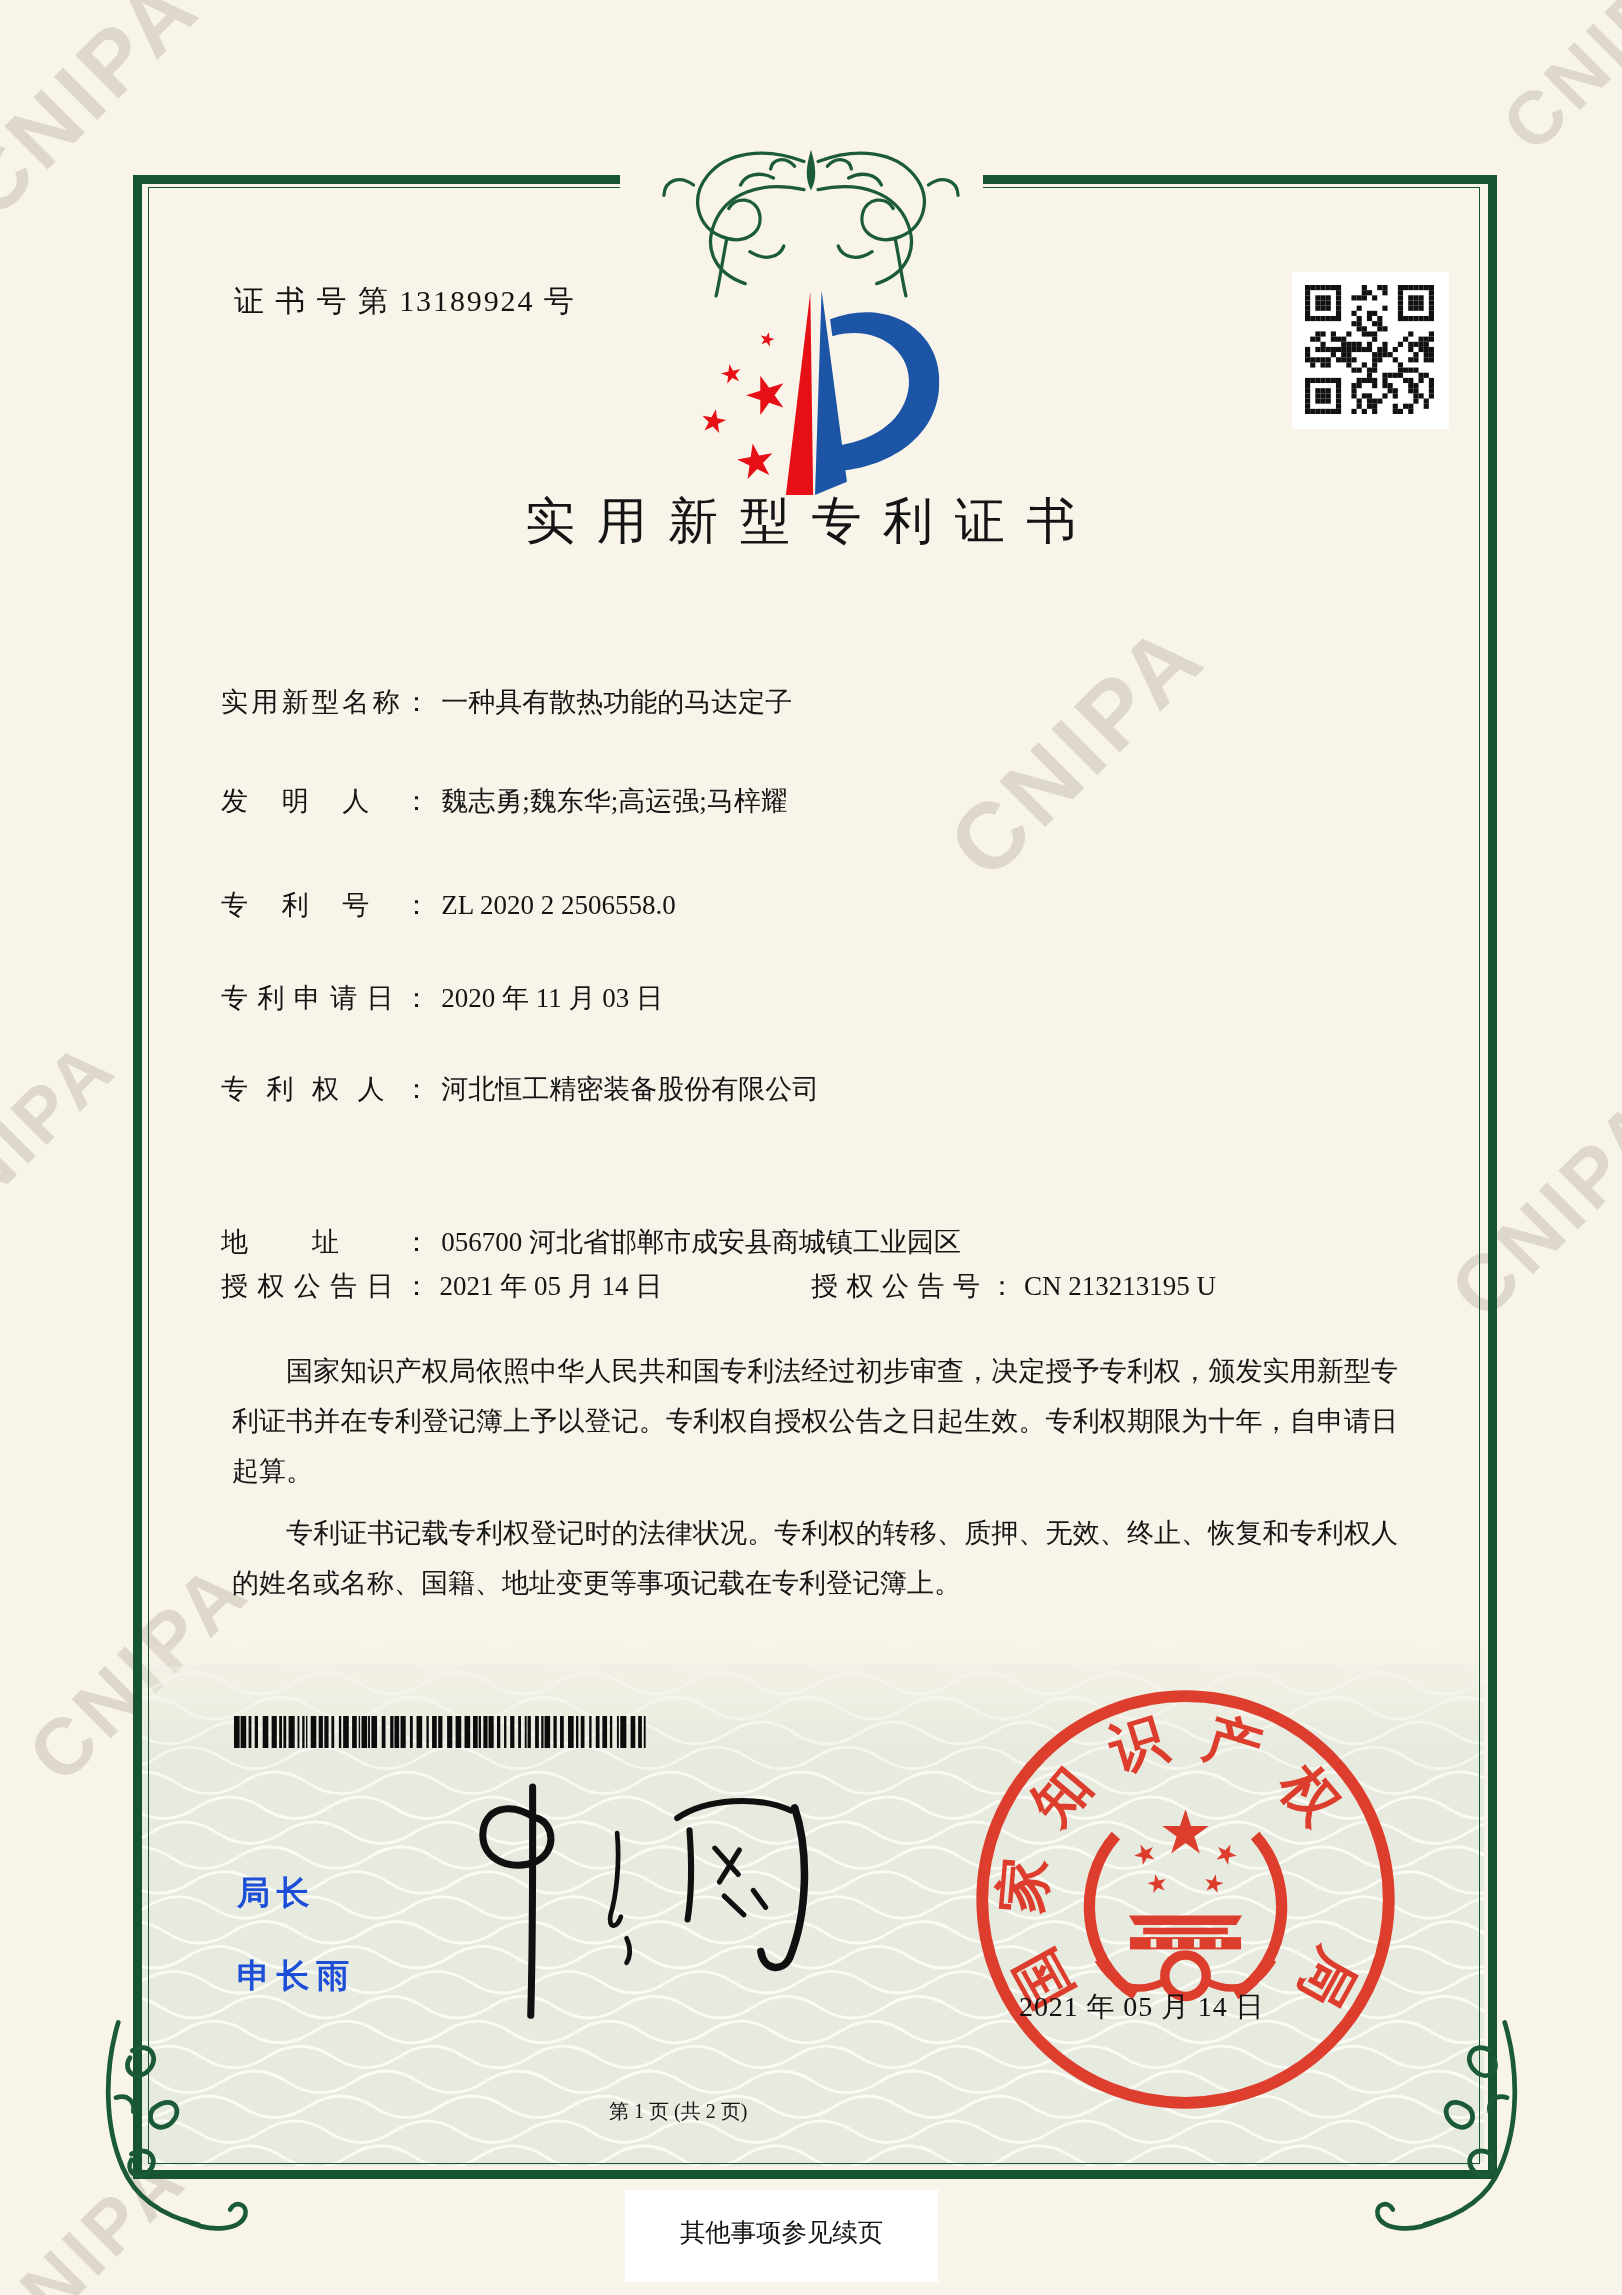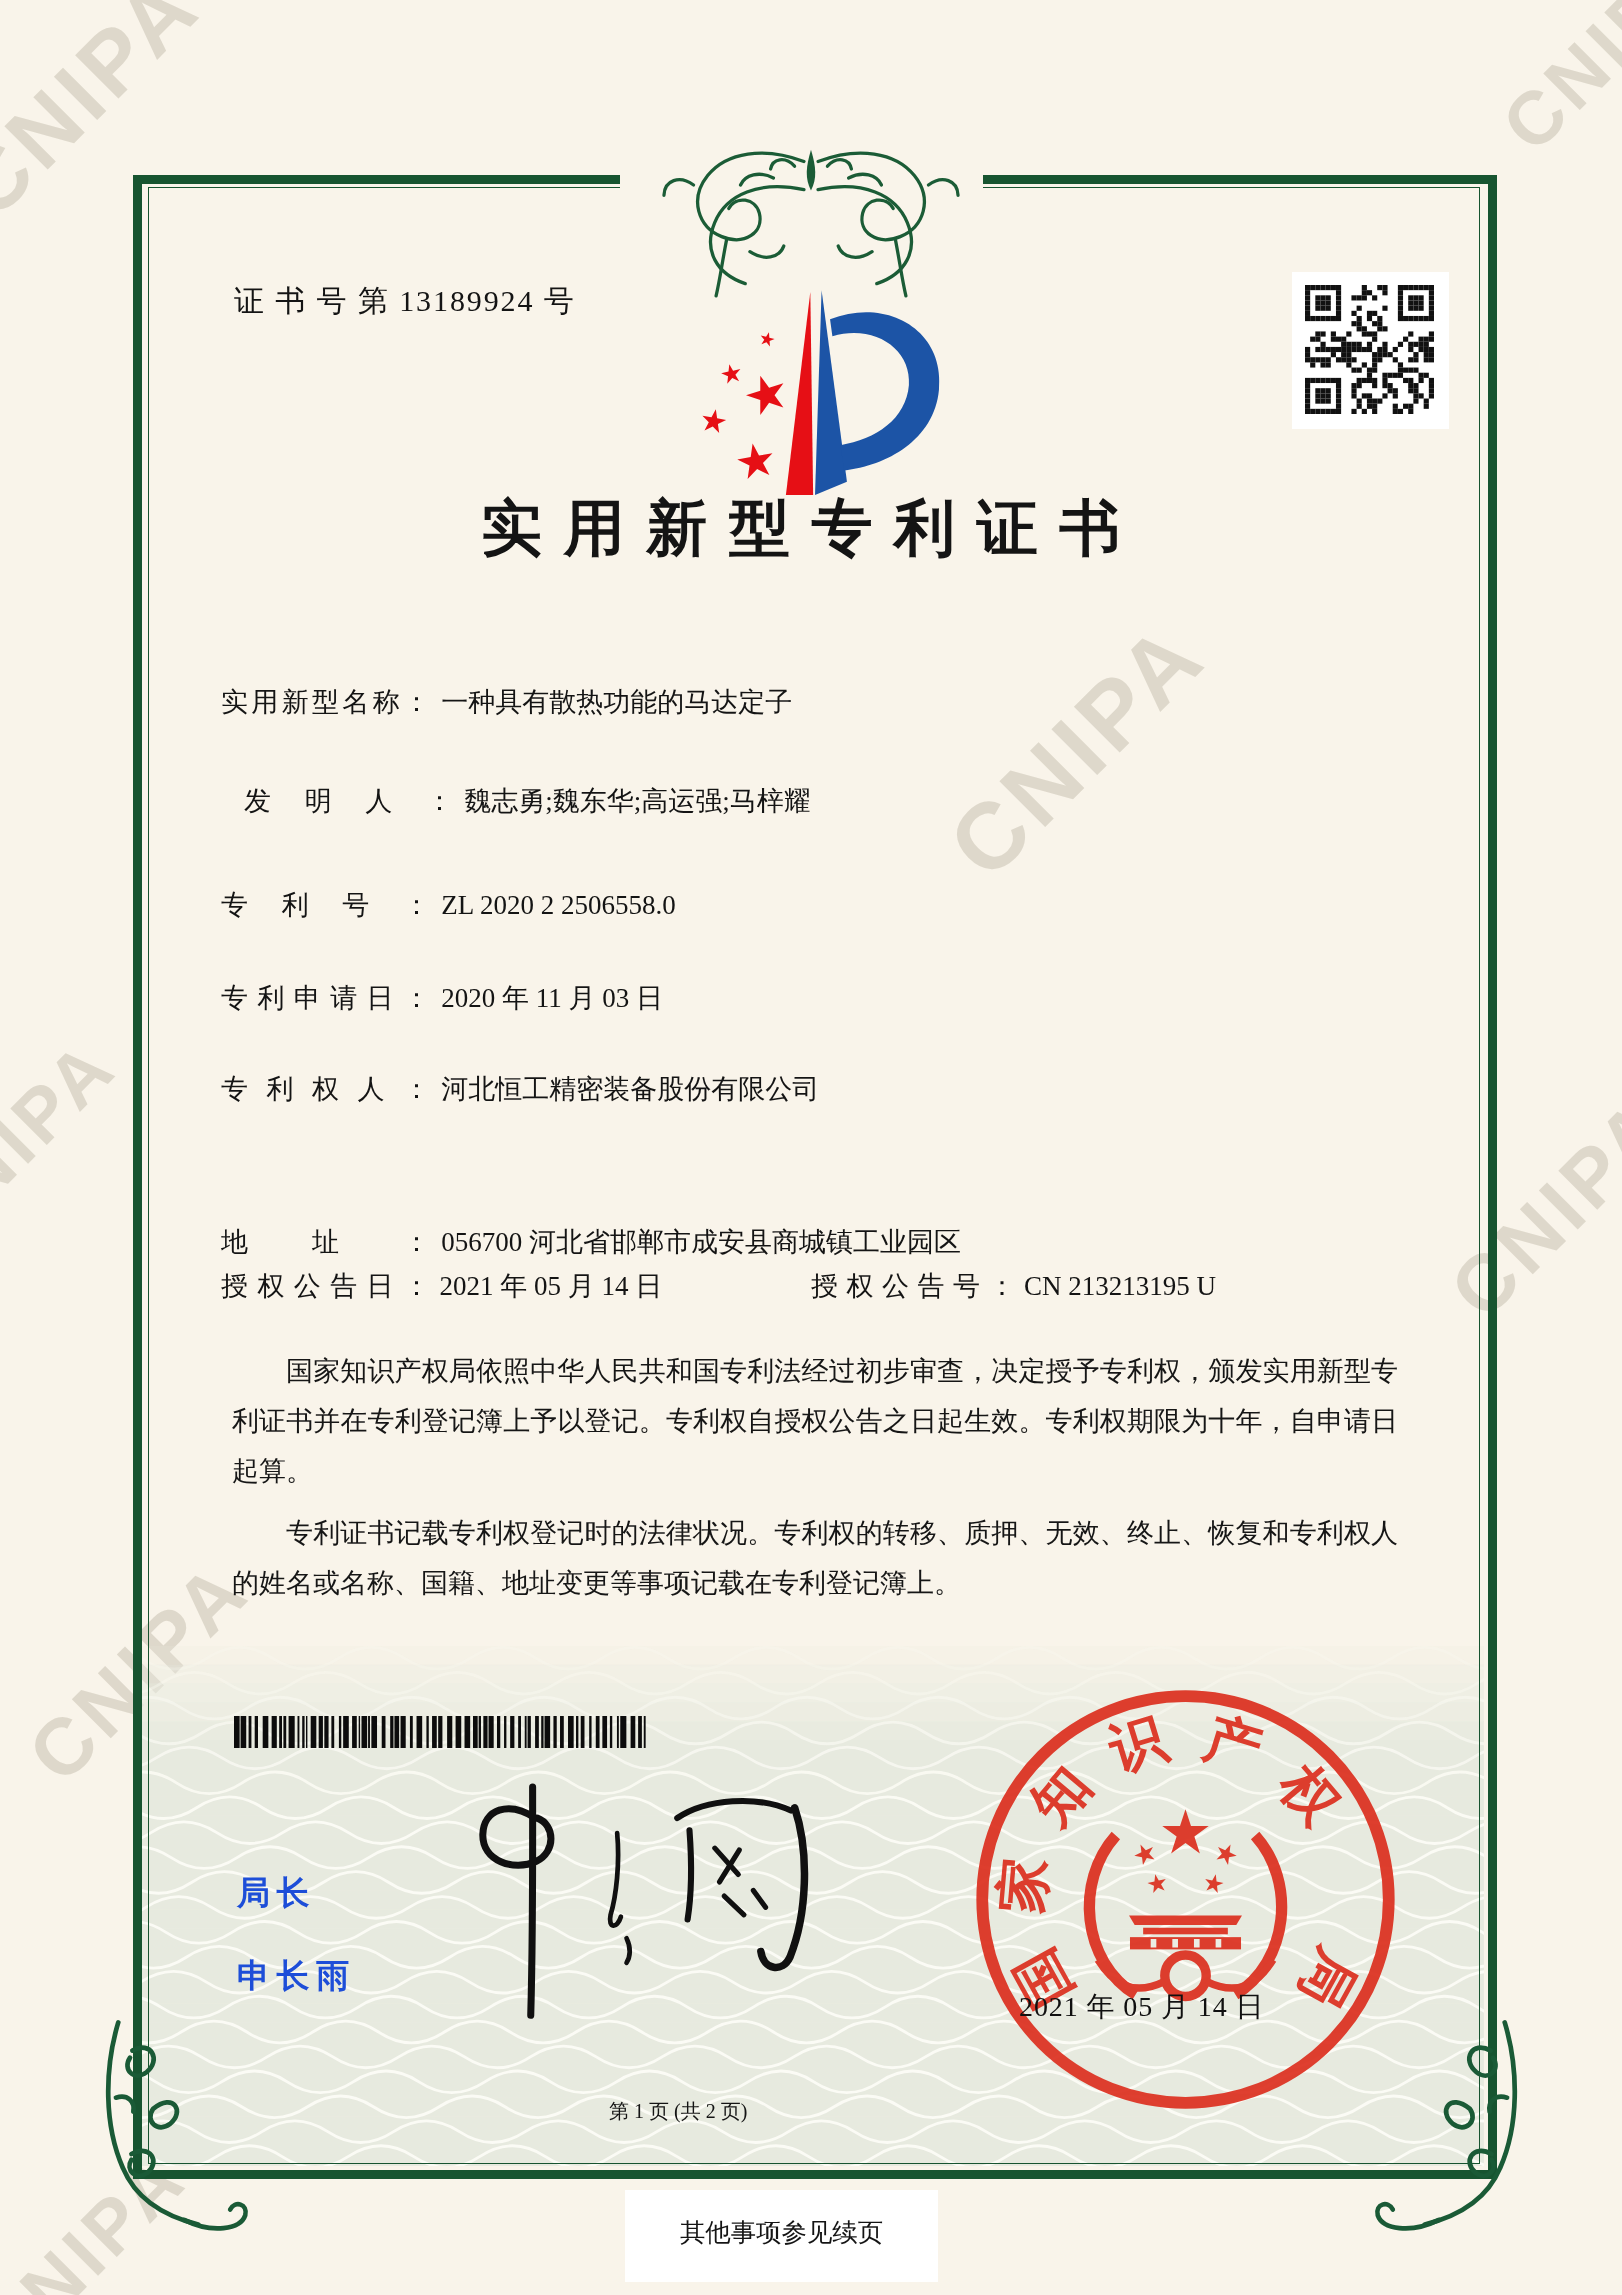--- a/index.html
+++ b/index.html
@@ -16,21 +16,21 @@
   }
   
   .frame-outer{position:absolute;left:133px;top:175px;width:1346px;height:1986px;
     border:9px solid #175430;z-index:3;}
   .frame-inner{position:absolute;left:148px;top:187px;width:1330px;height:1975px;
     border:1.9px solid #175430;z-index:3;}
   .band-gap{position:absolute;left:620px;top:169px;width:363px;height:23.5px;background:#f9f4ea;z-index:4;}
   
   .certno{position:absolute;left:234px;top:281px;font-size:30px;letter-spacing:1.9px;z-index:5;}
   .title{position:absolute;left:0;top:488px;width:100%;text-align:center;
-    font-size:61px;font-weight:700;letter-spacing:21.6px;z-index:5;}
+    font-size:50px;font-weight:400;letter-spacing:21.6px;z-index:5;}
   .frow{position:absolute;left:221px;height:40px;font-size:27px;white-space:nowrap;z-index:5;}
   .flabel{display:inline-block;width:209px;text-align:justify;text-align-last:justify;text-justify:inter-character;}
   .fvalue{margin-left:11.3px;}
   .grow{position:absolute;left:221px;top:1268px;font-size:27px;white-space:nowrap;z-index:5;}
   .glabel1{letter-spacing:9.4px;}
   .gpair2{position:absolute;left:590px;top:0;white-space:nowrap;}
   .glabel2{letter-spacing:8.5px;}
   .paras{position:absolute;left:220px;top:1334px;width:1190px;font-size:27px;line-height:50px;
     text-align:justify;z-index:5;color:#161616;}
   .paras p{margin:12px;text-indent:2em;}
@@ -441,21 +441,21 @@
         <rect x="198" y="264" width="11" height="11"></rect>
         <rect x="220" y="264" width="11" height="11"></rect>
       </svg>
   </div>
 
   <div class="title">实用新型专利证书</div>
 
   <div class="frow" style="top:684px;">
     <span class="flabel">实用新型名称：</span><span class="fvalue">一种具有散热功能的马达定子</span>
   </div>
-  <div class="frow" style="top:783px;margin-left:23px;">
+  <div class="frow" style="top:783px;">
     <span class="flabel">发明人：</span><span class="fvalue">魏志勇;魏东华;高运强;马梓耀</span>
   </div>
   <div class="frow" style="top:887px;">
     <span class="flabel">专利号：</span><span class="fvalue">ZL 2020 2 2506558.0</span>
   </div>
   <div class="frow" style="top:980px;">
     <span class="flabel">专利申请日：</span><span class="fvalue">2020 年 11 月 03 日</span>
   </div>
   <div class="frow" style="top:1071px;">
     <span class="flabel">专利权人：</span><span class="fvalue">河北恒工精密装备股份有限公司</span>

